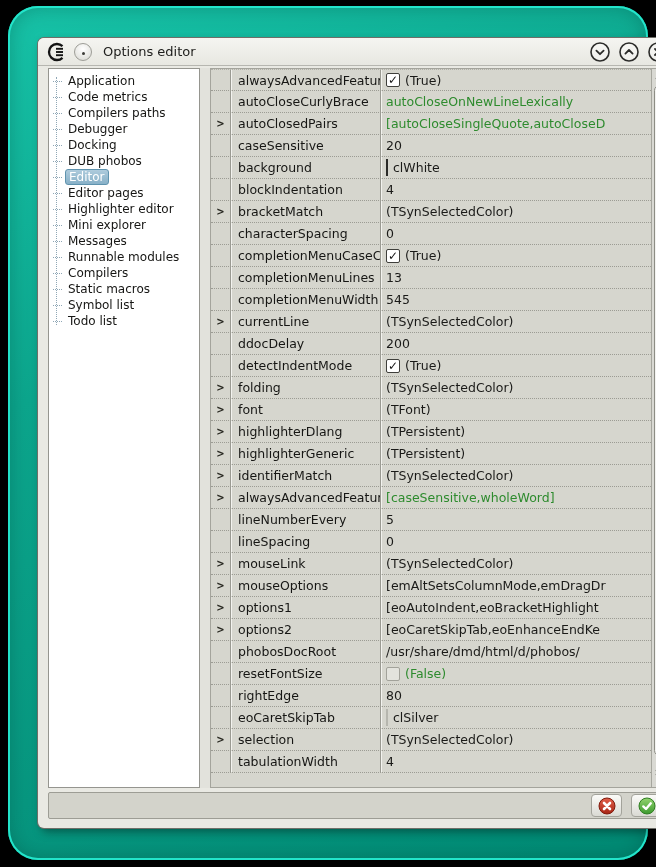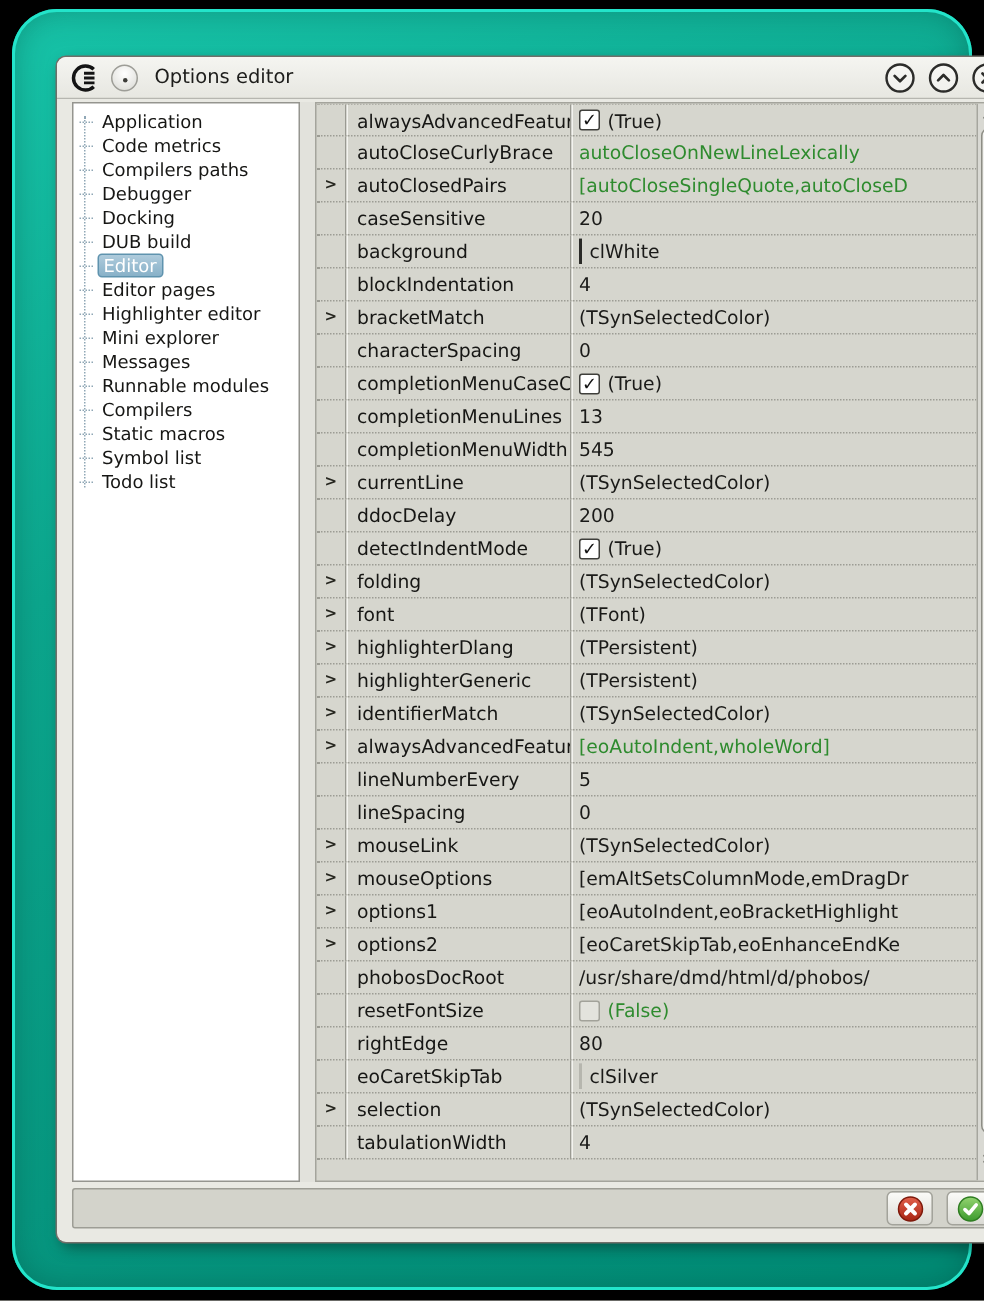--- a/index.html
+++ b/index.html
@@ -162,21 +162,21 @@
         <div class="side-item">
     <span class="lbl">Compilers paths</span>
   </div>
         <div class="side-item">
     <span class="lbl">Debugger</span>
   </div>
         <div class="side-item">
     <span class="lbl">Docking</span>
   </div>
         <div class="side-item">
-    <span class="lbl">DUB build</span>
+    <span class="lbl">DUB phobos</span>
   </div>
         <div class="side-item selected">
     <span class="lbl">Editor</span>
   </div>
         <div class="side-item">
     <span class="lbl">Editor pages</span>
   </div>
         <div class="side-item">
     <span class="lbl">Highlighter editor</span>
   </div>
@@ -363,21 +363,21 @@
     <span class="cell-val">
 
       <span class="val-text">(TSynSelectedColor)</span>
     </span>
   </div>
           <div class="prow">
     <span class="cell-exp">&gt;</span>
     <span class="cell-name">alwaysAdvancedFeatures</span>
     <span class="cell-val green">
 
-      <span class="val-text">[eoAutoIndent,wholeWord]</span>
+      <span class="val-text">[caseSensitive,wholeWord]</span>
     </span>
   </div>
           <div class="prow">
     <span class="cell-exp"></span>
     <span class="cell-name">lineNumberEvery</span>
     <span class="cell-val">
 
       <span class="val-text">5</span>
     </span>
   </div>

